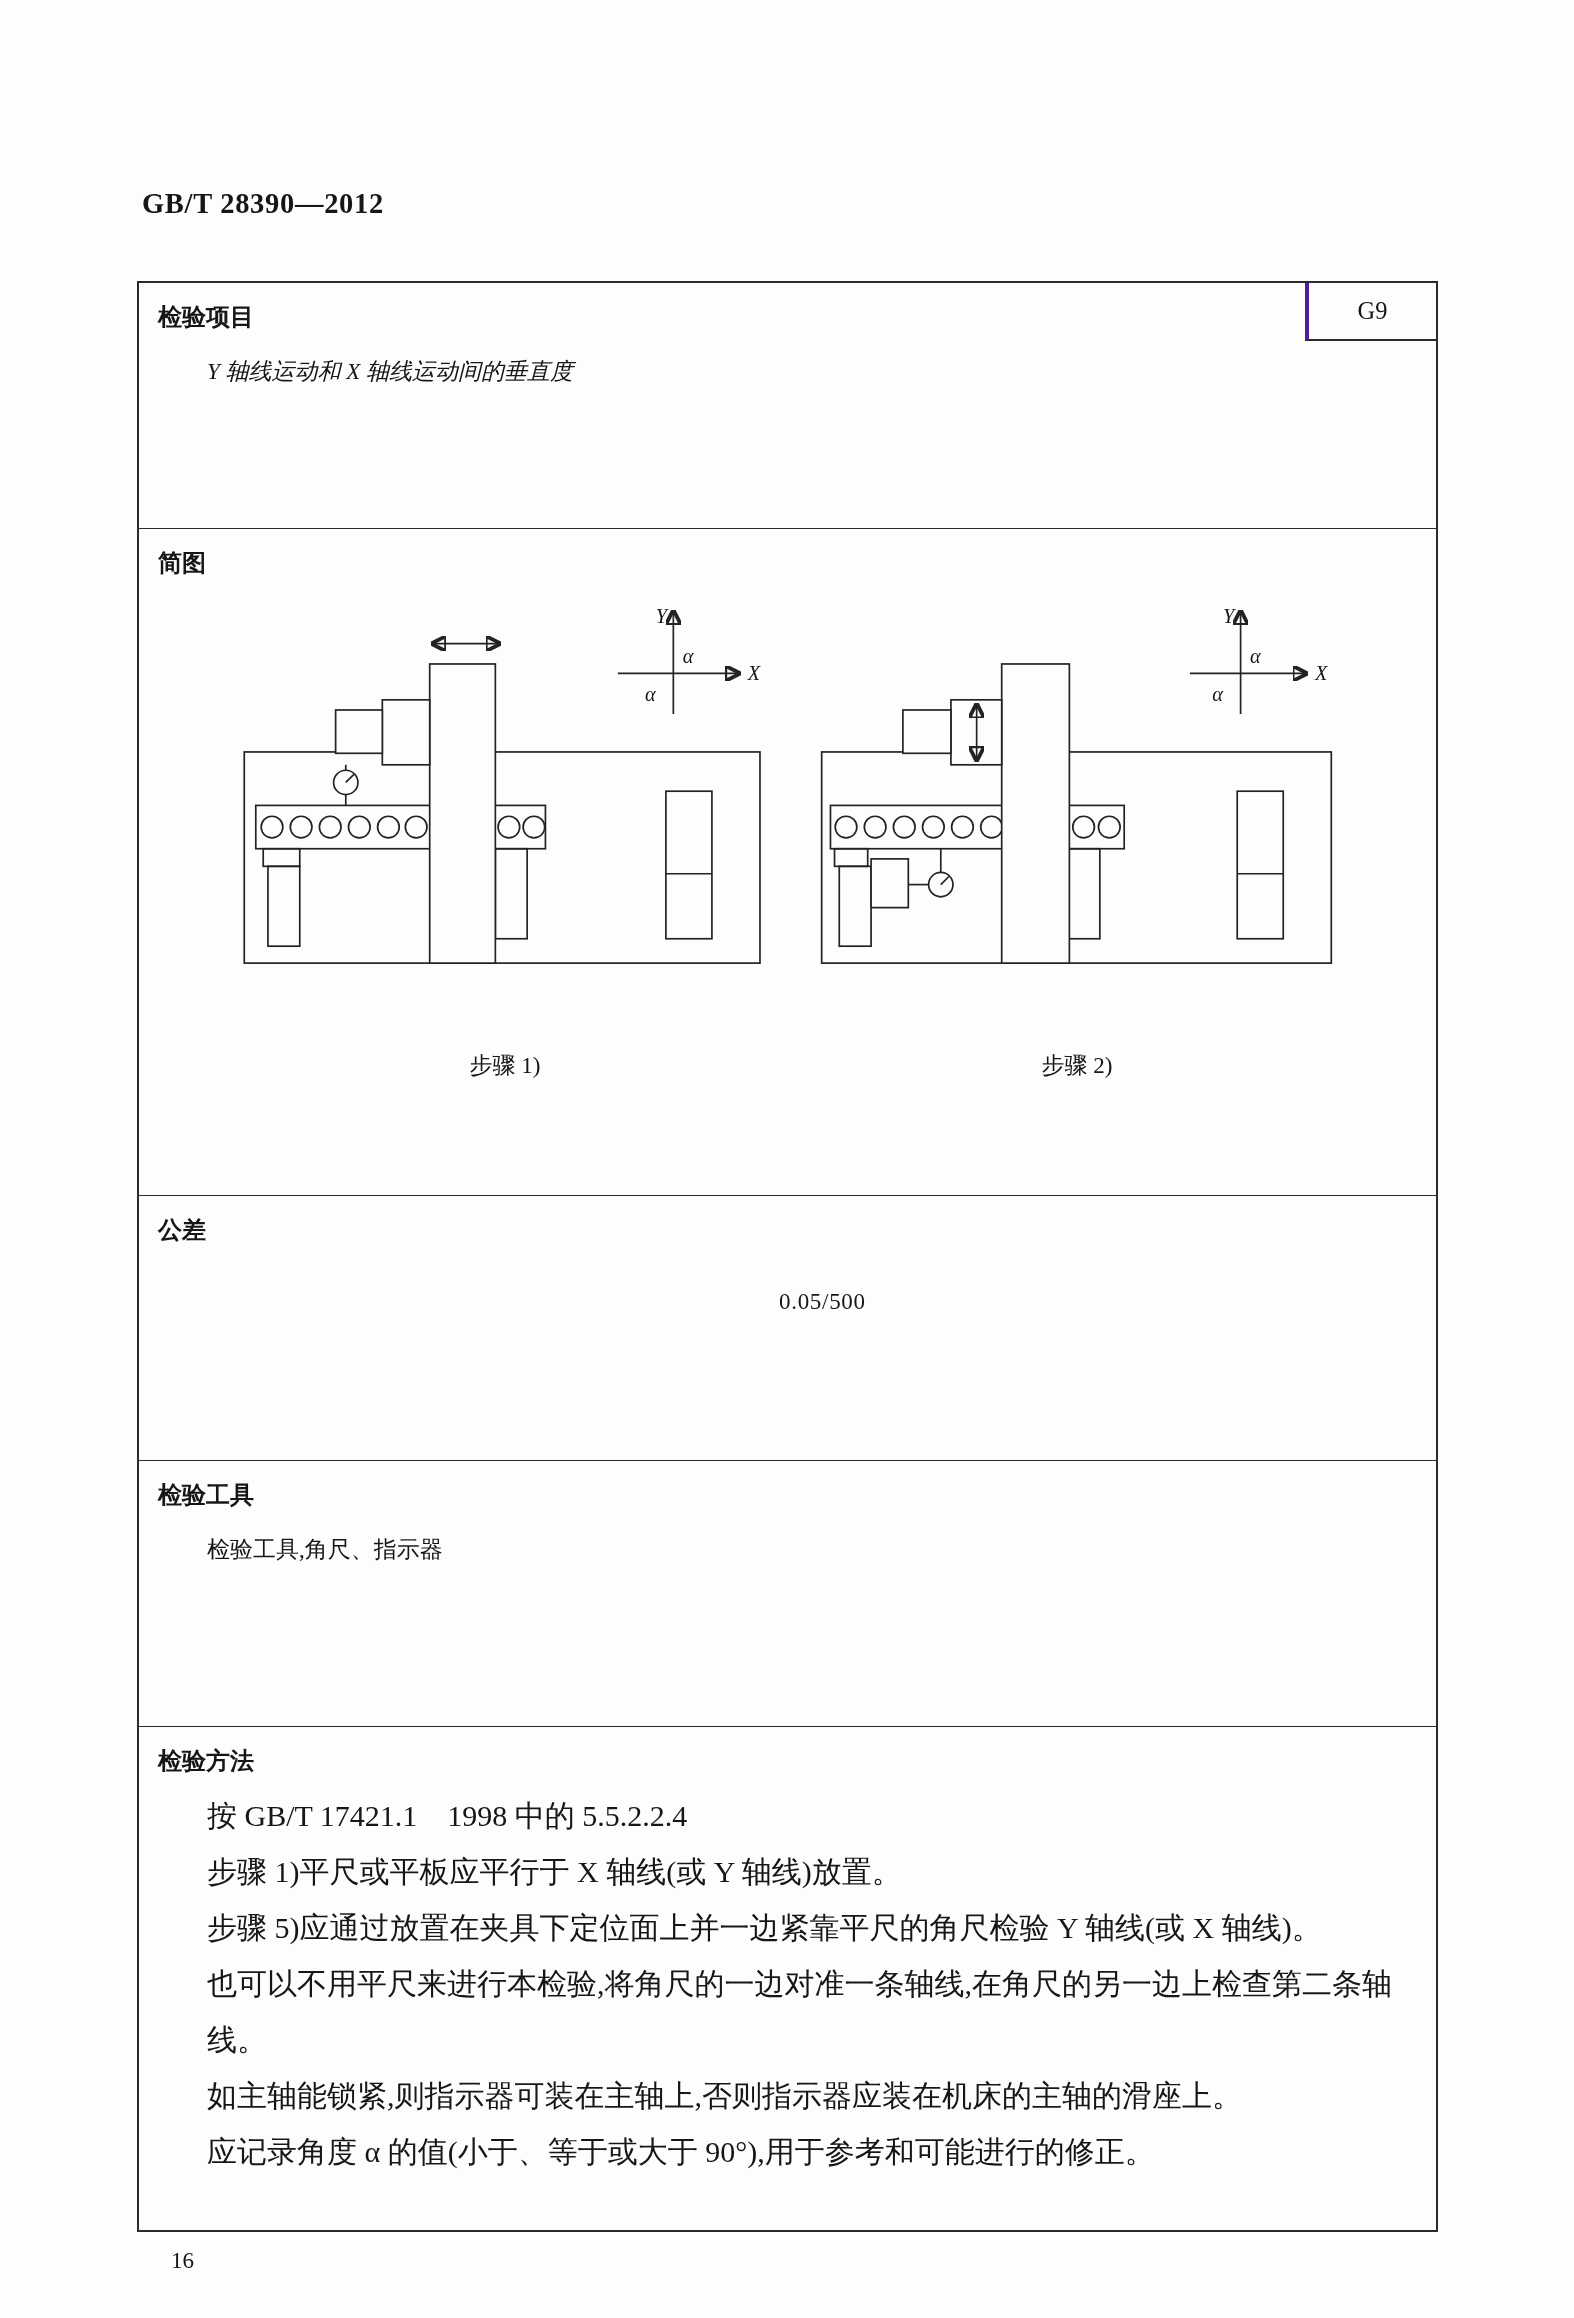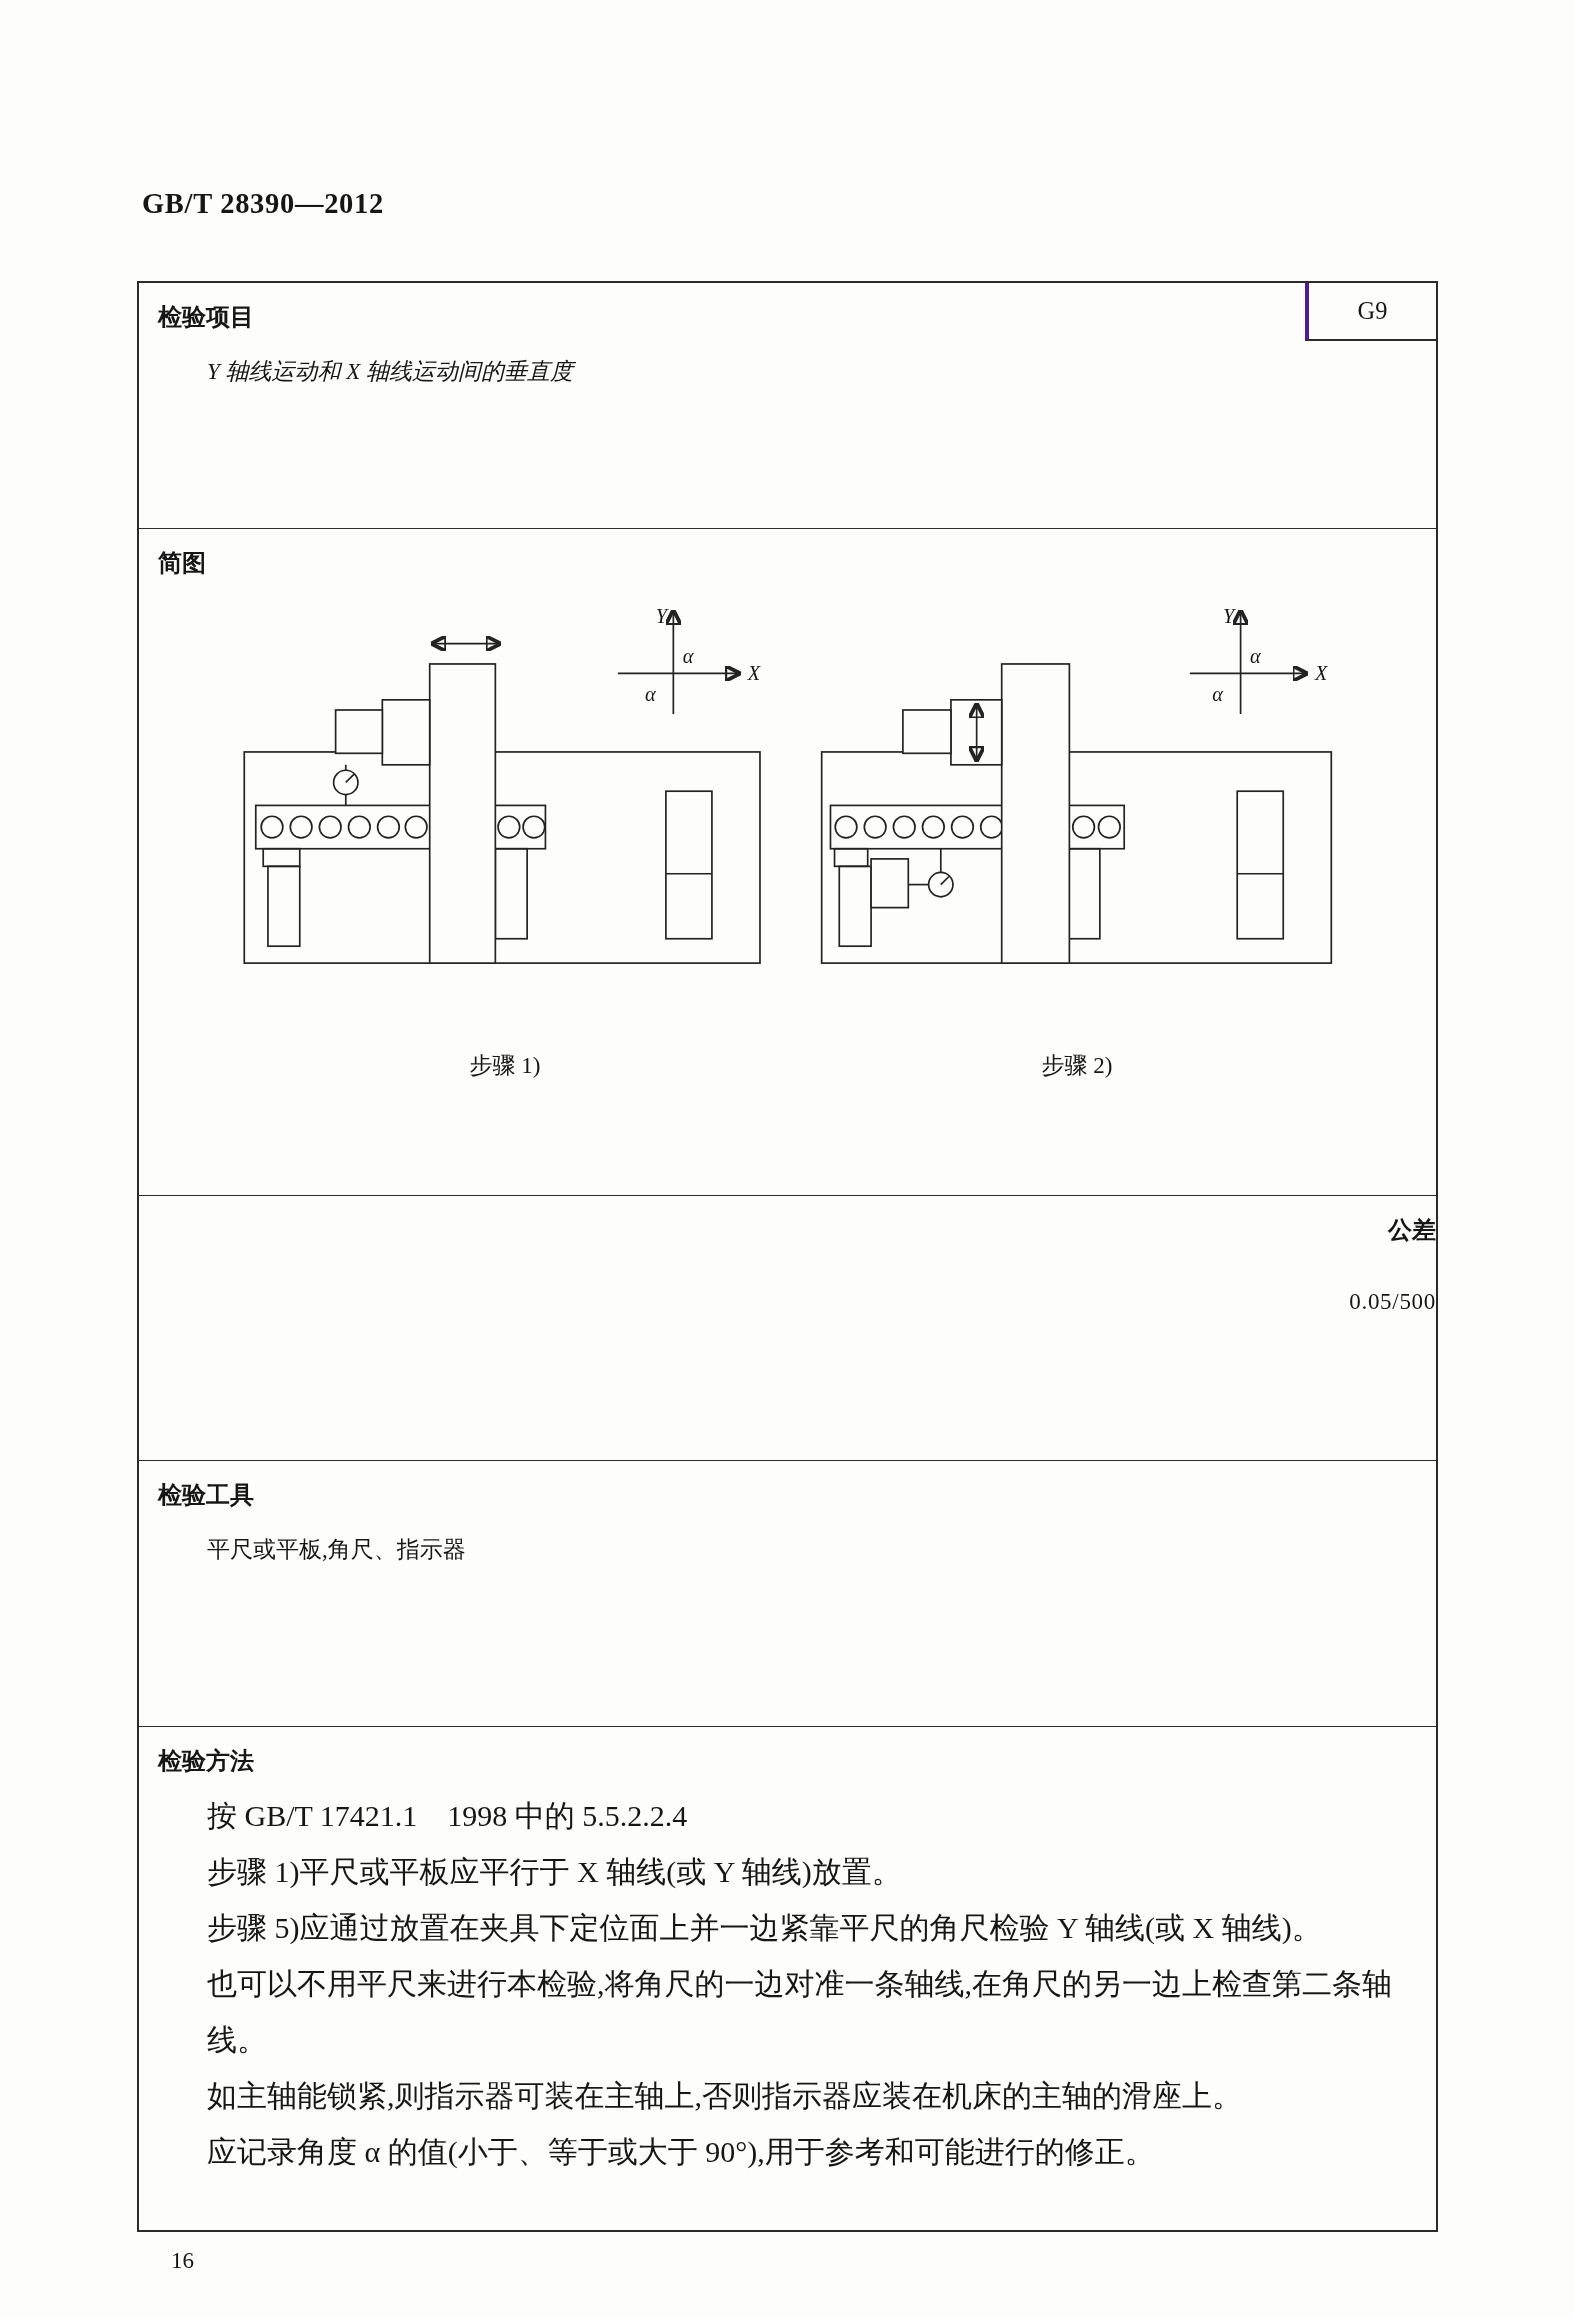--- a/index.html
+++ b/index.html
@@ -41,21 +41,21 @@
   .section {
     position: relative;
     box-sizing: border-box;
     width: 100%;
   }
   .section + .section {
     border-top: 1.4px solid #2b2b2b;
   }
   .sec-test-item { height: 245px; }
   .sec-diagram   { height: 667px; }
-  .sec-tolerance { height: 265px; text-align: right; }
+  .sec-tolerance { height: 265px; }
   .sec-tools     { height: 266px; }
   .sec-method    { height: 503px; }
   .sec-label {
     font-size: 24px;
     font-weight: 700;
     padding: 17.6px 0 0 19px;
   }
   .test-desc {
     margin: 23px 0 0 68px;
     font-size: 23px;
@@ -285,21 +285,21 @@
       </div>
     </div>
 
     <div class="section sec-tolerance">
       <div class="sec-label">公差</div>
       <div class="tolerance-value">0.05/500</div>
     </div>
 
     <div class="section sec-tools">
       <div class="sec-label">检验工具</div>
-      <div class="tools-value">平尺或平板,角尺、指示器</div>
+      <div class="tools-value">检验工具,角尺、指示器</div>
     </div>
 
     <div class="section sec-method">
       <div class="sec-label">检验方法</div>
       <div class="method-lines">
         <div class="method-line">按 GB/T 17421.1　1998 中的 5.5.2.2.4</div>
         <div class="method-line">步骤 1)平尺或平板应平行于 X 轴线(或 Y 轴线)放置。</div>
         <div class="method-line">步骤 5)应通过放置在夹具下定位面上并一边紧靠平尺的角尺检验 Y 轴线(或 X 轴线)。</div>
         <div class="method-line">也可以不用平尺来进行本检验,将角尺的一边对准一条轴线,在角尺的另一边上检查第二条轴线。</div>
         <div class="method-line">如主轴能锁紧,则指示器可装在主轴上,否则指示器应装在机床的主轴的滑座上。</div>

